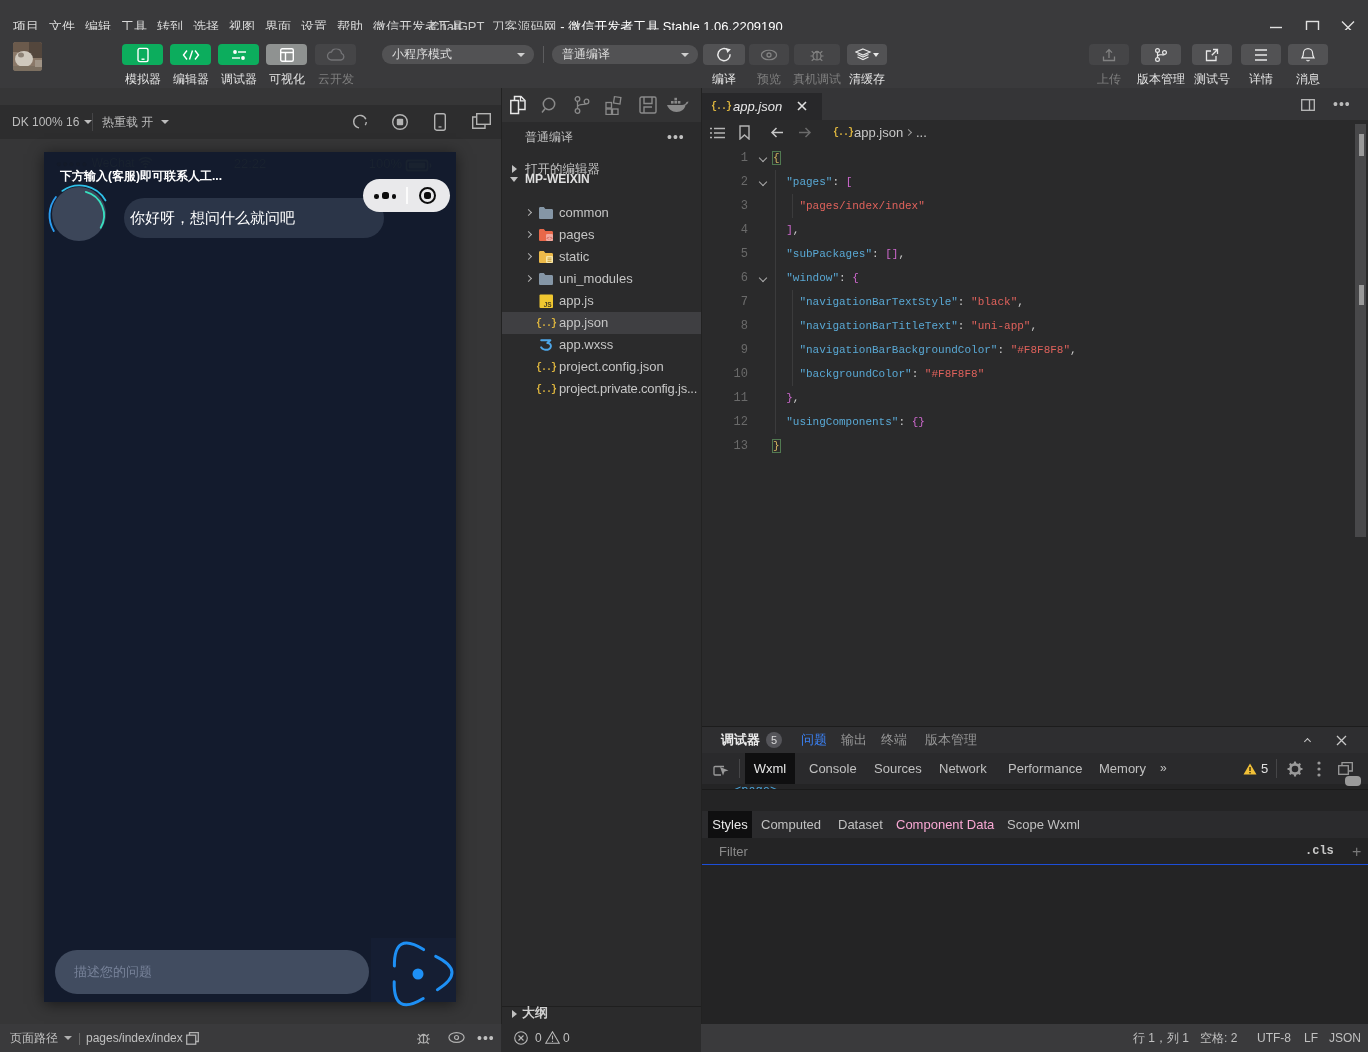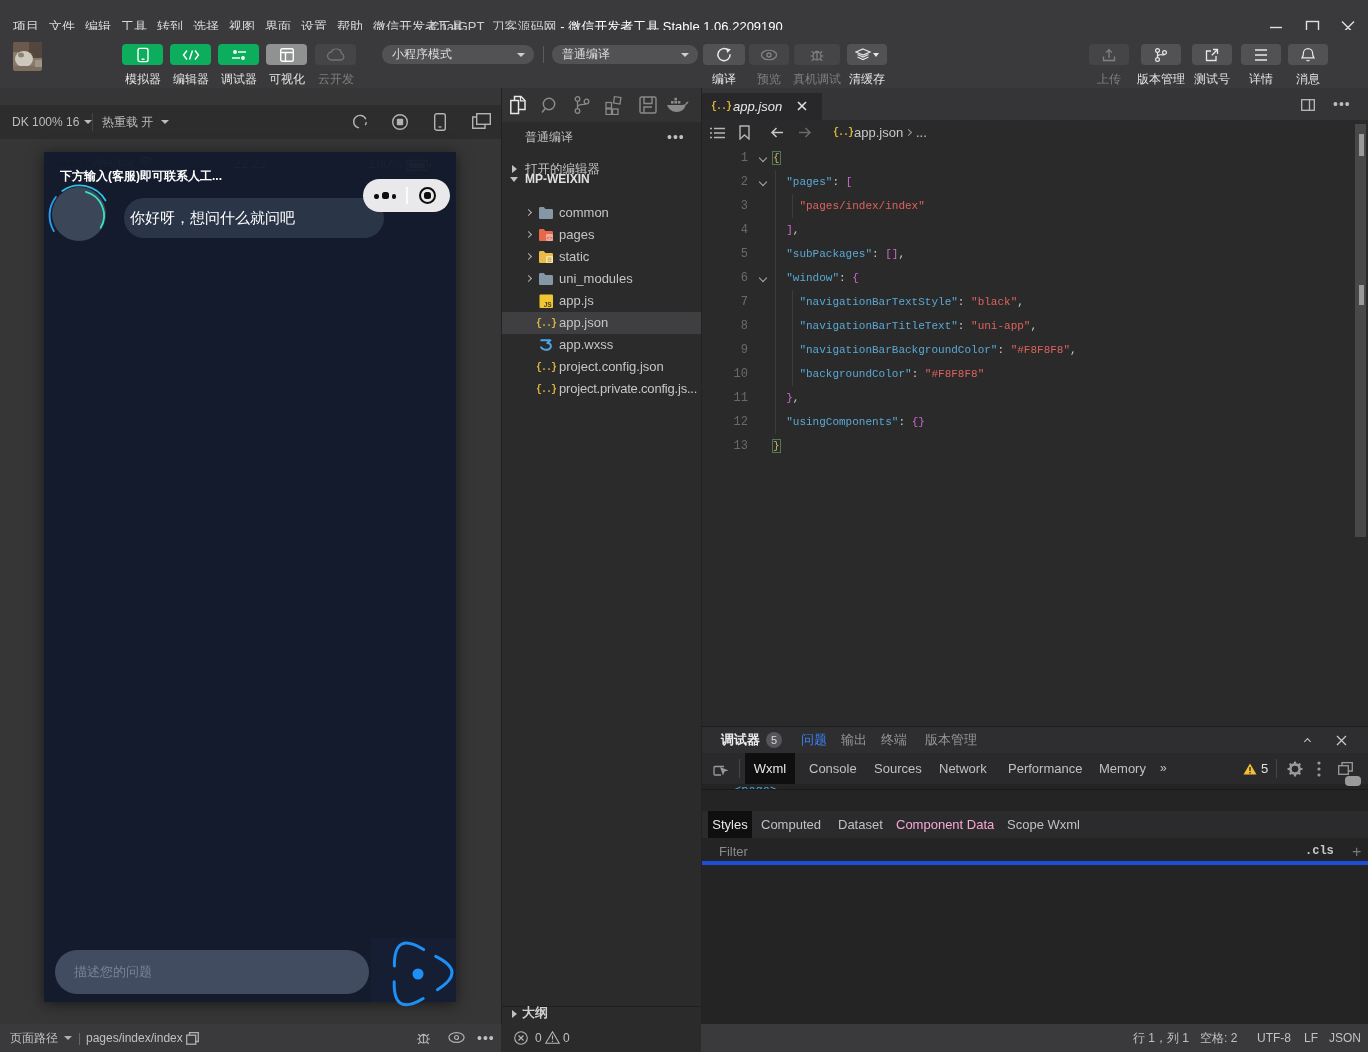--- a/index.html
+++ b/index.html
@@ -513,21 +513,21 @@
         </div>
         <div class="abs" style="left:643px;top:49px;width:16px;height:10px;background:#9a9a9a;border-radius:4px"></div>
         <div class="abs" style="left:0;top:62px;width:667px;height:1px;background:#1a1a1a"></div>
         <div class="abs" style="left:0;top:84px;width:667px;height:27px;background:#2b2b2d;font-size:13px;line-height:27px">
           <div class="abs" style="left:6px;top:0;width:44px;height:27px;background:#0f0f10;color:#e8e8e8;text-align:center">Styles</div>
           <span class="abs" style="left:59px;color:#c0c0c0">Computed</span>
           <span class="abs" style="left:136px;color:#c0c0c0">Dataset</span>
           <span class="abs" style="left:194px;color:#f9a8d4">Component Data</span>
           <span class="abs" style="left:305px;color:#c0c0c0">Scope Wxml</span>
         </div>
-        <div class="abs" style="left:0;top:111px;width:667px;height:27px;background:#242425;border-bottom:4px solid #1d4ed8;font-size:13px;line-height:27px">
+        <div class="abs" style="left:0;top:111px;width:667px;height:27px;background:#242425;border-bottom:1px solid #1d4ed8;font-size:13px;line-height:27px">
           <span class="abs" style="left:17px;color:#8a8a8a">Filter</span>
           <span class="abs" style="left:603px;color:#c8c8c8;font-family:'Liberation Mono',monospace;font-size:12px;font-weight:bold">.cls</span>
           <span class="abs" style="left:650px;color:#7a7a7a;font-size:16px">+</span>
         </div>
       </div>
     </div>
   </div>
 
   <div id="statusbar">
     <div class="abs" style="left:501px;top:0;width:200px;height:28px;background:#2b2b2c"></div>

